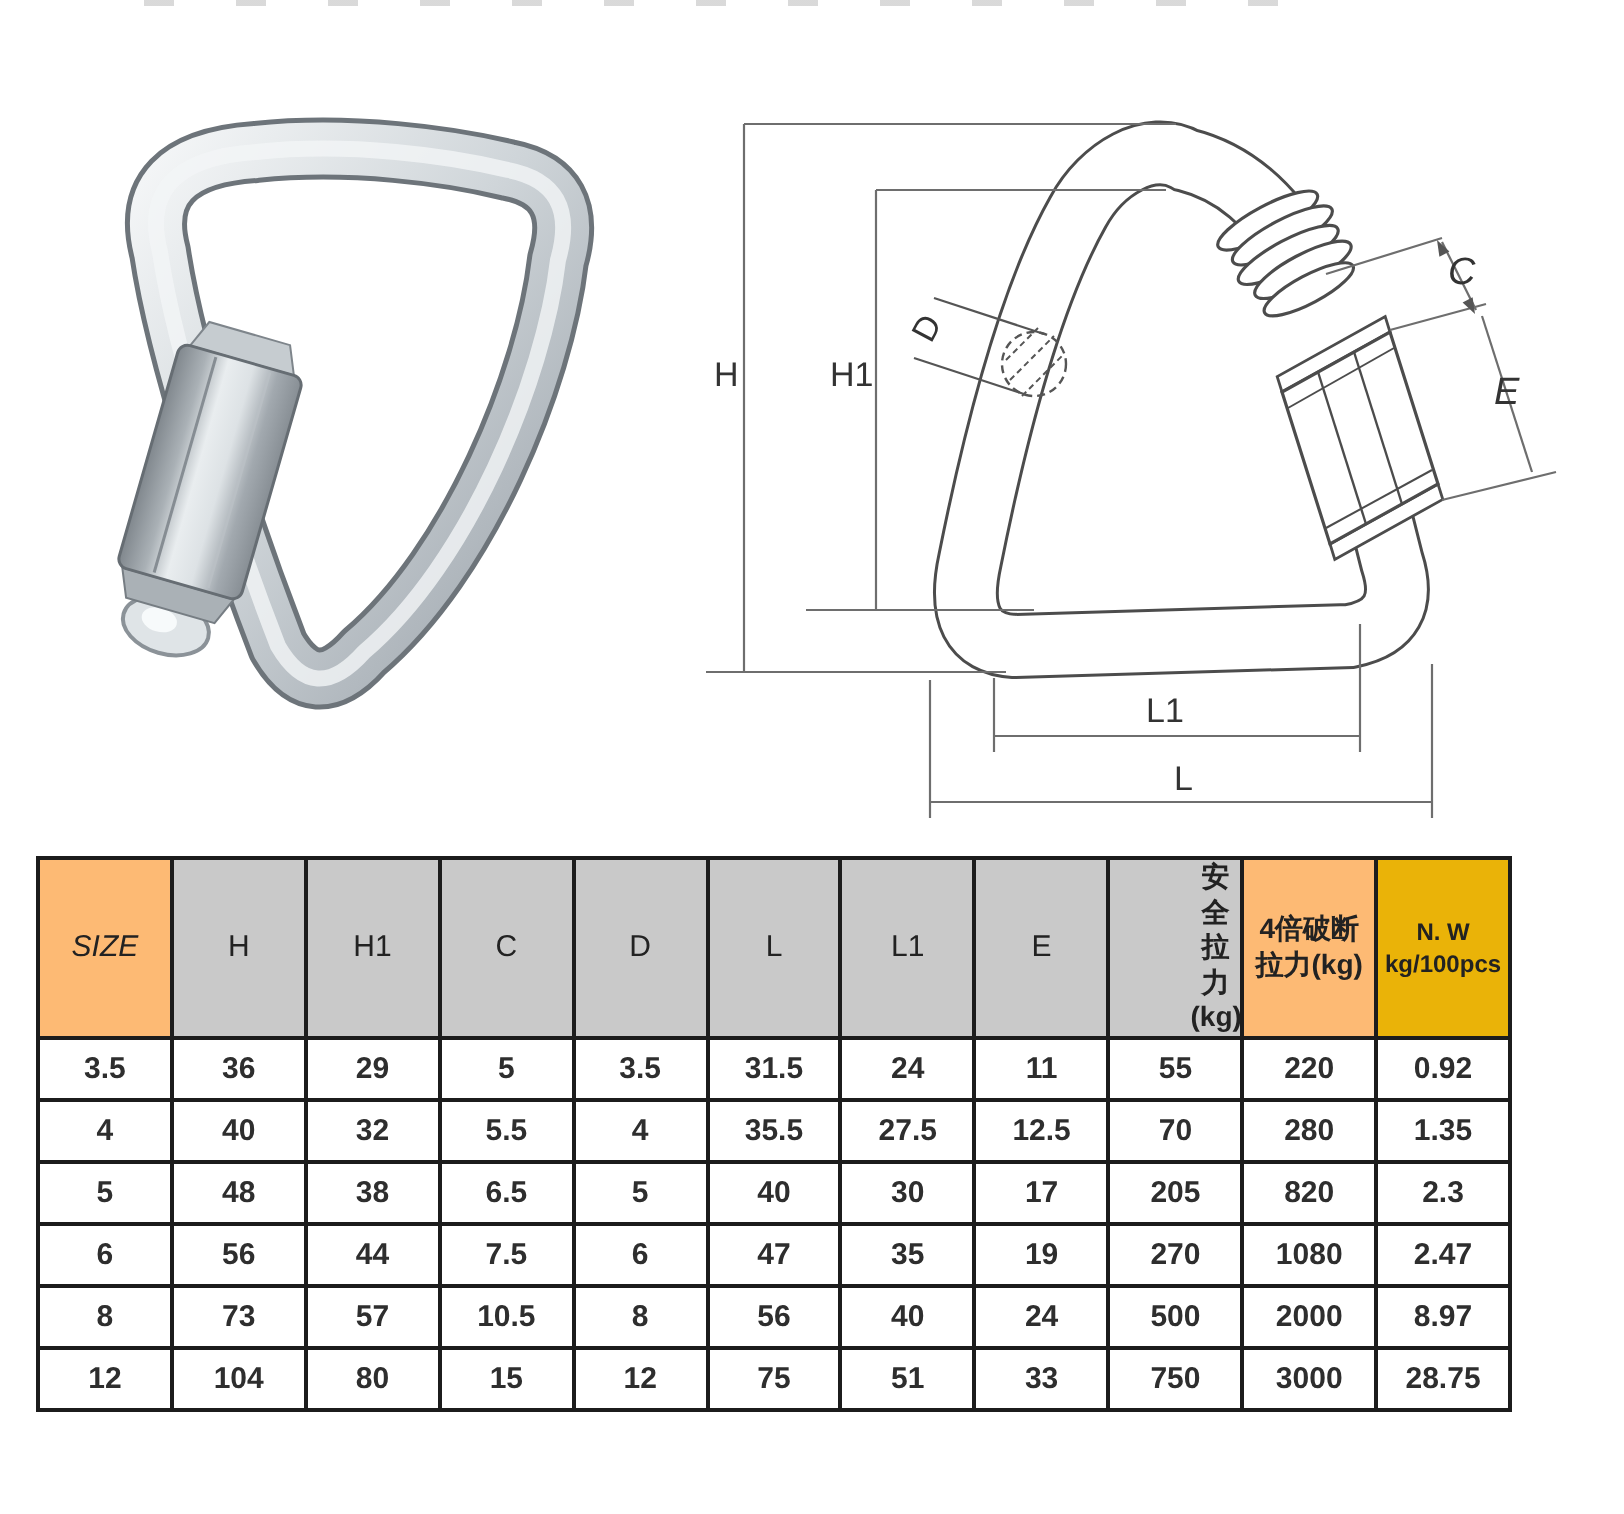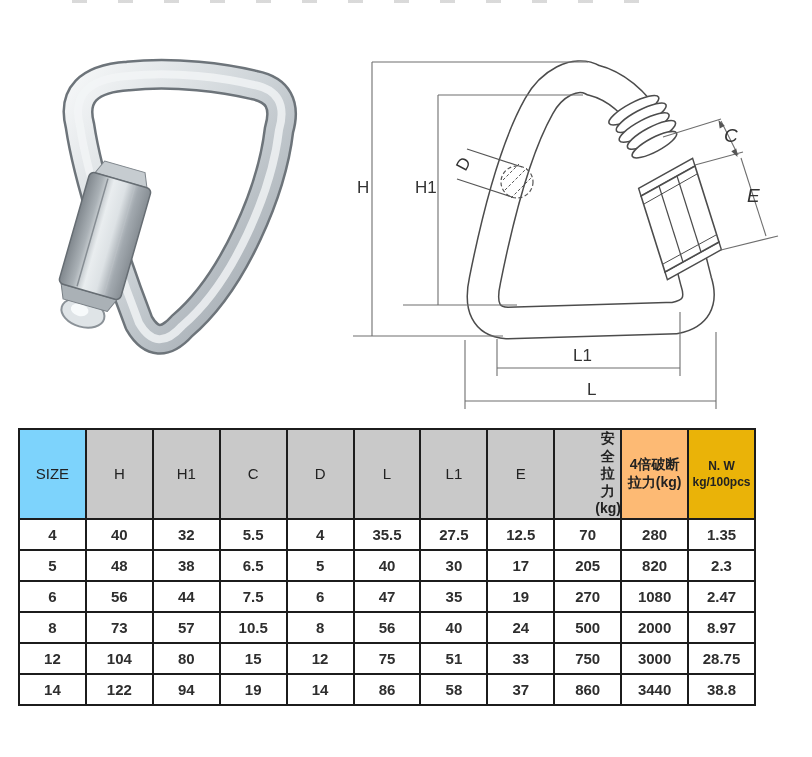--- a/index.html
+++ b/index.html
@@ -143,21 +143,21 @@
       <text class="dim-italic" x="379" y="102">C</text>
       <text class="dim-italic" x="402" y="162">E</text>
       <text class="dim-label" x="228" y="321">L1</text>
       <text class="dim-label" x="242" y="355">L</text>
     </svg>
   </div>
 
   <table class="spec">
     <thead>
       <tr>
-          <th style="background: #7dd3fc;">
+          <th style="background: #fdba74; font-style: italic;">
             <div>SIZE</div>
           </th>
           <th style="background: rgb(201, 201, 201);">
             <div>H</div>
           </th>
           <th style="background: rgb(201, 201, 201);">
             <div>H1</div>
           </th>
           <th style="background: rgb(201, 201, 201);">
             <div>C</div>
@@ -182,20 +182,33 @@
             <div>4倍破断</div>
             <div>拉力(kg)</div>
           </th>
           <th class="nw" style="background: #eab308;">
             <div>N. W</div>
             <div>kg/100pcs</div>
           </th>
         </tr>
     </thead>
     <tbody>
+        <tr>
+          <td>3.5</td>
+          <td>36</td>
+          <td>29</td>
+          <td>5</td>
+          <td>3.5</td>
+          <td>31.5</td>
+          <td>24</td>
+          <td>11</td>
+          <td>55</td>
+          <td>220</td>
+          <td>0.92</td>
+        </tr>
         <tr>
           <td>4</td>
           <td>40</td>
           <td>32</td>
           <td>5.5</td>
           <td>4</td>
           <td>35.5</td>
           <td>27.5</td>
           <td>12.5</td>
           <td>70</td>
@@ -247,29 +260,16 @@
           <td>80</td>
           <td>15</td>
           <td>12</td>
           <td>75</td>
           <td>51</td>
           <td>33</td>
           <td>750</td>
           <td>3000</td>
           <td>28.75</td>
         </tr>
-        <tr>
-          <td>14</td>
-          <td>122</td>
-          <td>94</td>
-          <td>19</td>
-          <td>14</td>
-          <td>86</td>
-          <td>58</td>
-          <td>37</td>
-          <td>860</td>
-          <td>3440</td>
-          <td>38.8</td>
-        </tr>
       </tbody>
   </table>
 
 </div>
 
 </body></html>

